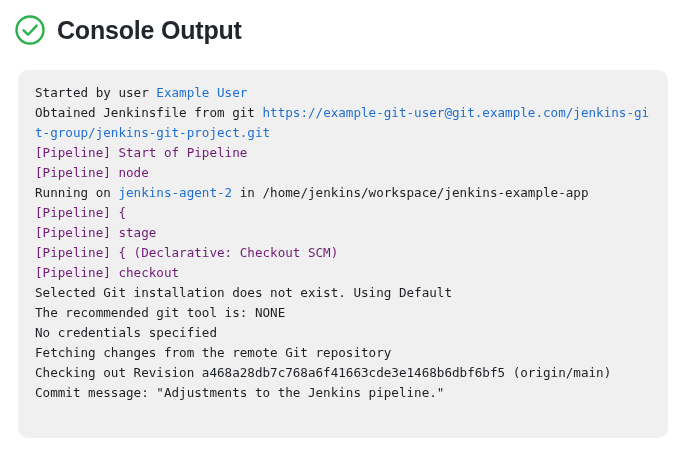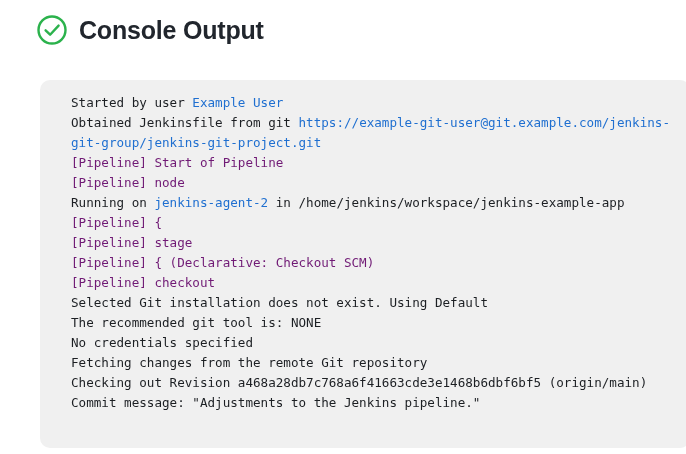--- a/index.html
+++ b/index.html
@@ -13,21 +13,20 @@
     overflow: hidden;
     font-family: "Liberation Sans", sans-serif;
     -webkit-font-smoothing: antialiased;
   }
 
   .page {
     position: relative;
     width: 630px;
     height: 454px;
     box-sizing: border-box;
-    margin-left: 22px;
   }
 
   
   .header {
     display: flex;
     align-items: center;
     gap: 11px;
     padding: 14px 0 0 14px;
     height: 46px;
     box-sizing: border-box;
@@ -44,27 +43,27 @@
     color: #21262d;
     letter-spacing: -0.2px;
     line-height: 1;
     white-space: nowrap;
   }
 
   
   .console-panel {
     position: absolute;
     left: 18px;
-    top: 80px;
+    top: 70px;
     width: 650px;
     height: 368px;
     background: #f0f0f0;
     border-radius: 10px;
     box-sizing: border-box;
-    padding: 13px 16px 0 31px;
+    padding: 13px 16px 0 17px;
     overflow: hidden;
   }
   .console-log {
     font-family: "DejaVu Sans Mono", "Liberation Mono", monospace;
     font-size: 12.6px;
     line-height: 20px;
     color: #1c1f23;
     white-space: pre-wrap;
     word-break: break-all;
   }

